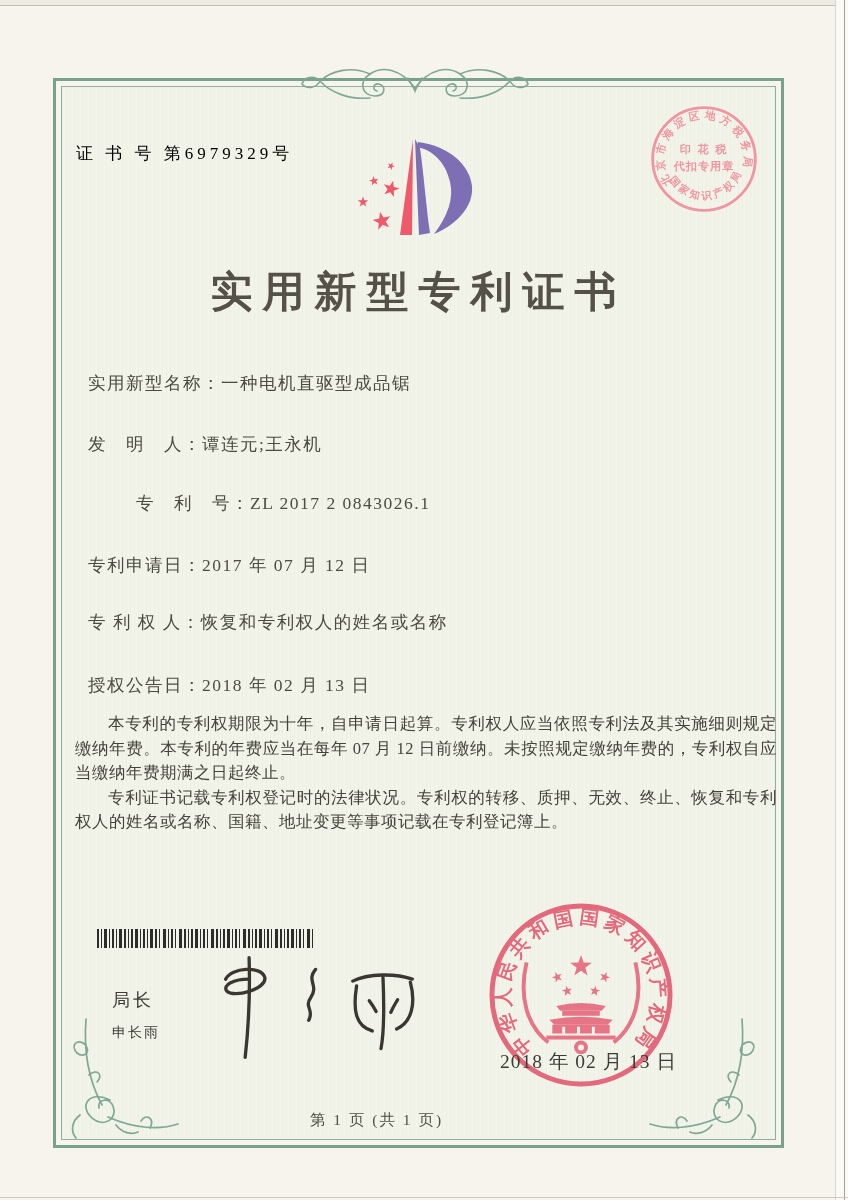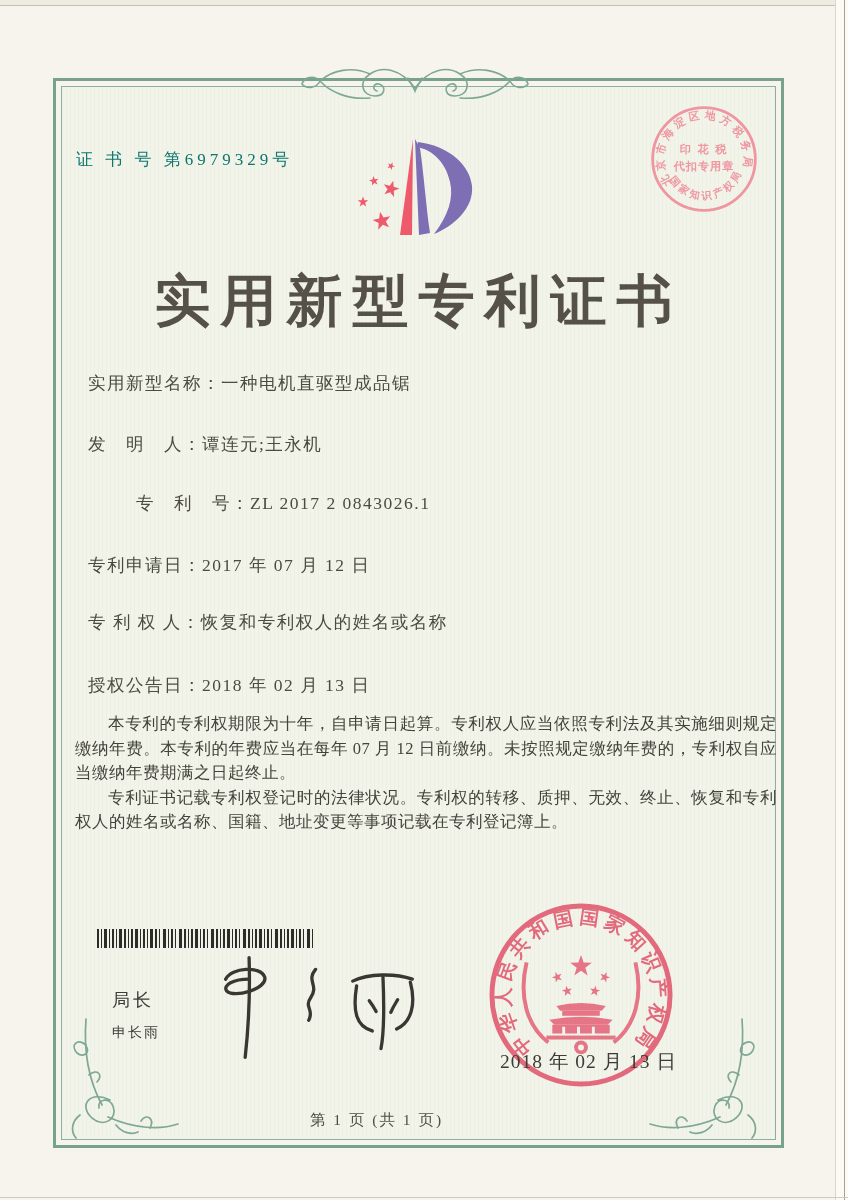--- a/index.html
+++ b/index.html
@@ -23,25 +23,25 @@
   .frame-inner{
     position:absolute;left:5px;top:5px;right:5px;bottom:5px;
     border:1px solid #8fb09c;
     background:
       repeating-linear-gradient(90deg, rgba(128,168,142,0.055) 0 1px, rgba(0,0,0,0) 1px 4px),
       #f2f4e9;
   }
   .ornament{position:absolute;}
 
   .cert-no{
-    position:absolute;left:76px;top:148px;font-size:17px;letter-spacing:4px;color:#0f766e;
+    position:absolute;left:76px;top:142px;font-size:17px;letter-spacing:4px;color:#000000;
   }
   .title{
     position:absolute;left:53px;top:264px;width:731px;text-align:center;
-    font-size:56px;font-weight:600;letter-spacing:10px;color:#565148;
+    font-size:42px;font-weight:600;letter-spacing:10px;color:#565148;
   }
   .field{
     position:absolute;left:88px;font-size:17.5px;letter-spacing:1.5px;color:#4d4a42;white-space:nowrap;
   }
   .paras{
     position:absolute;left:75px;top:712px;width:702px;
     font-size:16.5px;line-height:24.5px;color:#45423b;text-align:justify;letter-spacing:0.5px;
   }
   .paras p{margin:0;text-indent:2em;}
   .barcode{position:absolute;left:95px;top:929px;}

